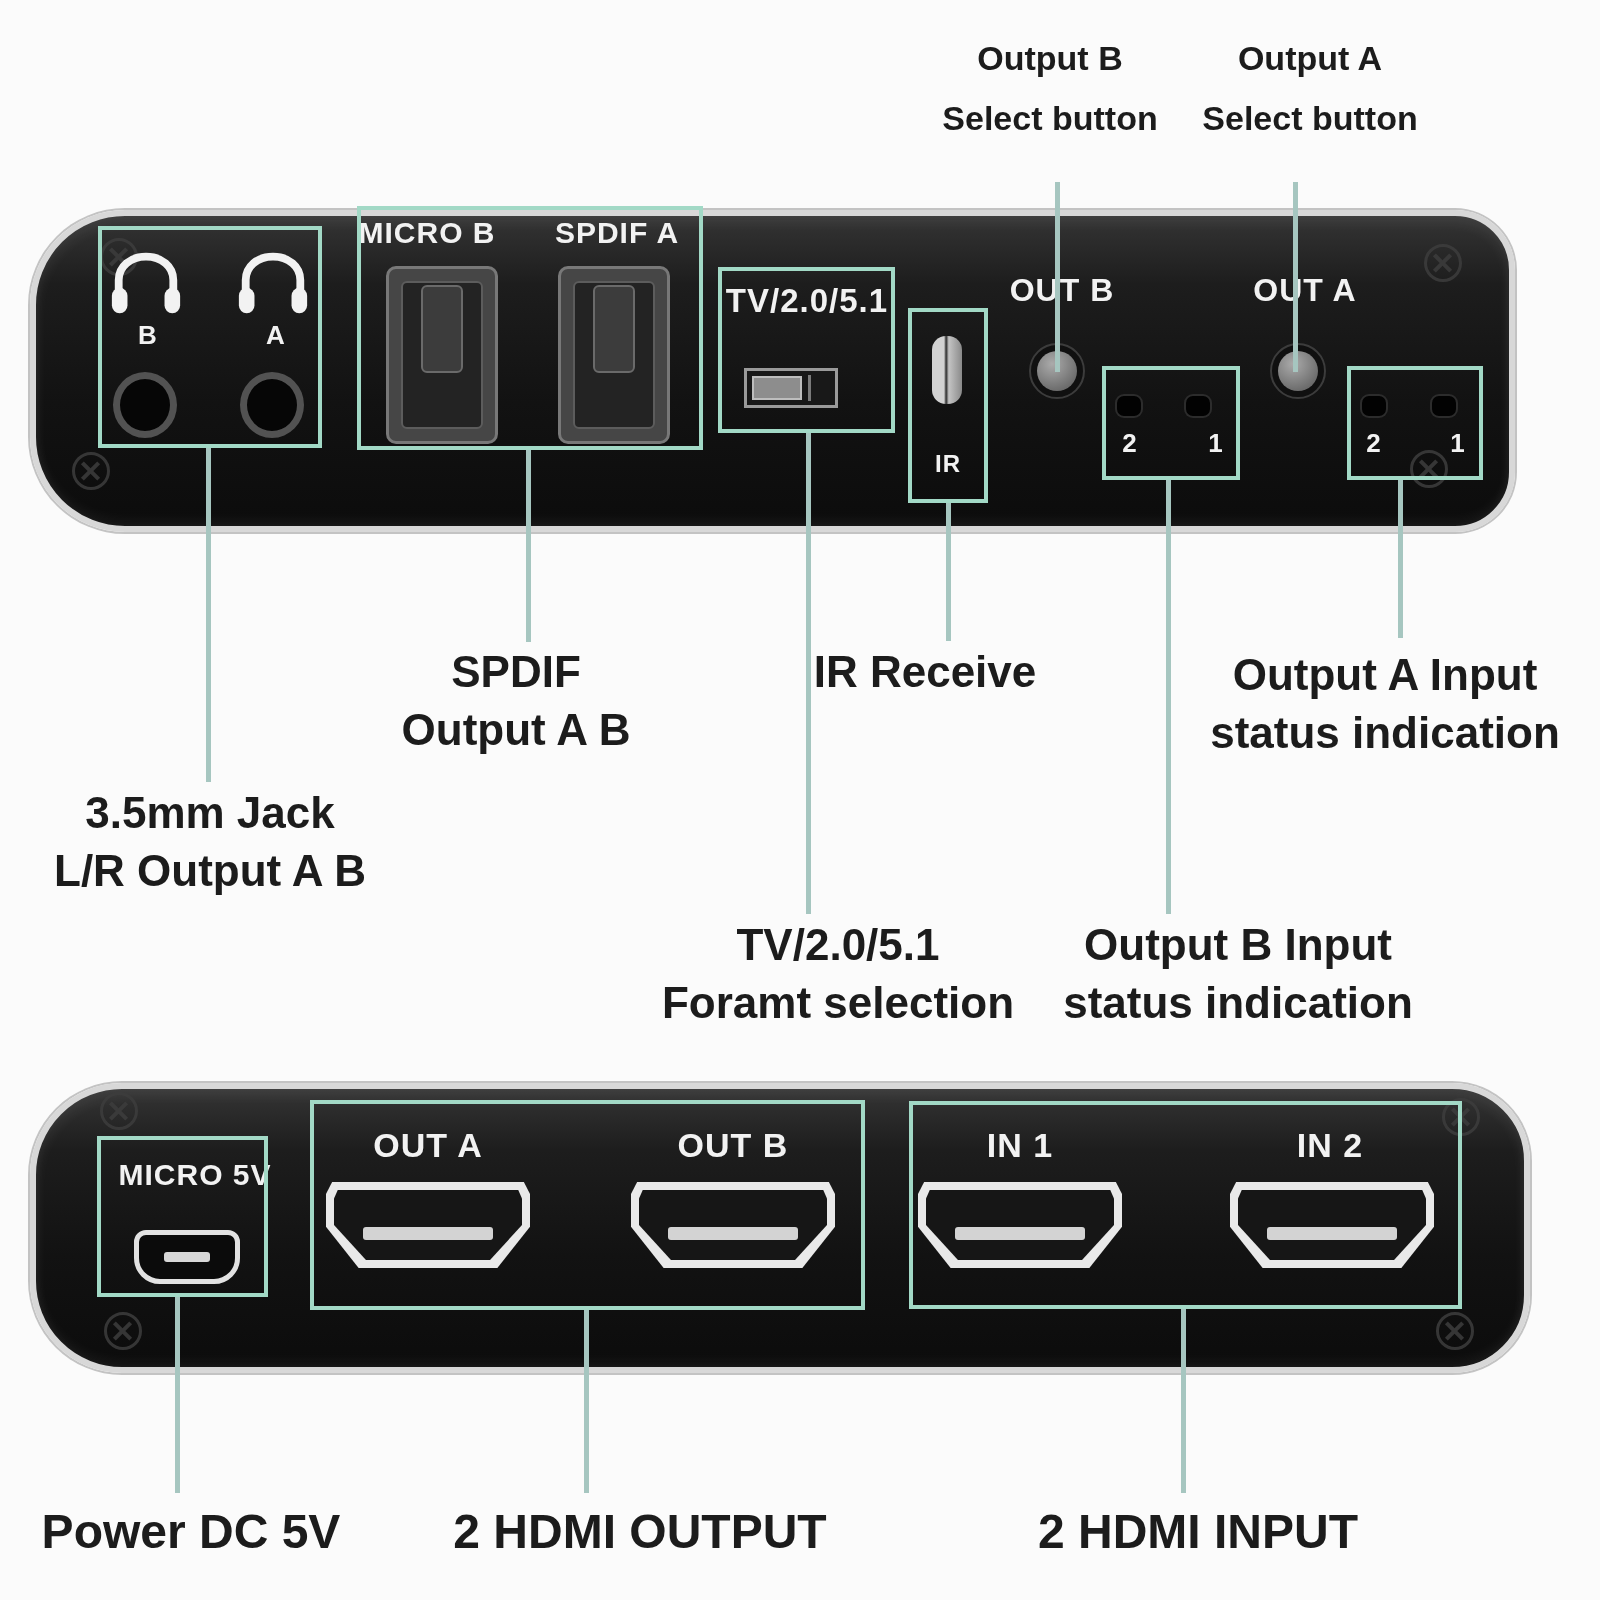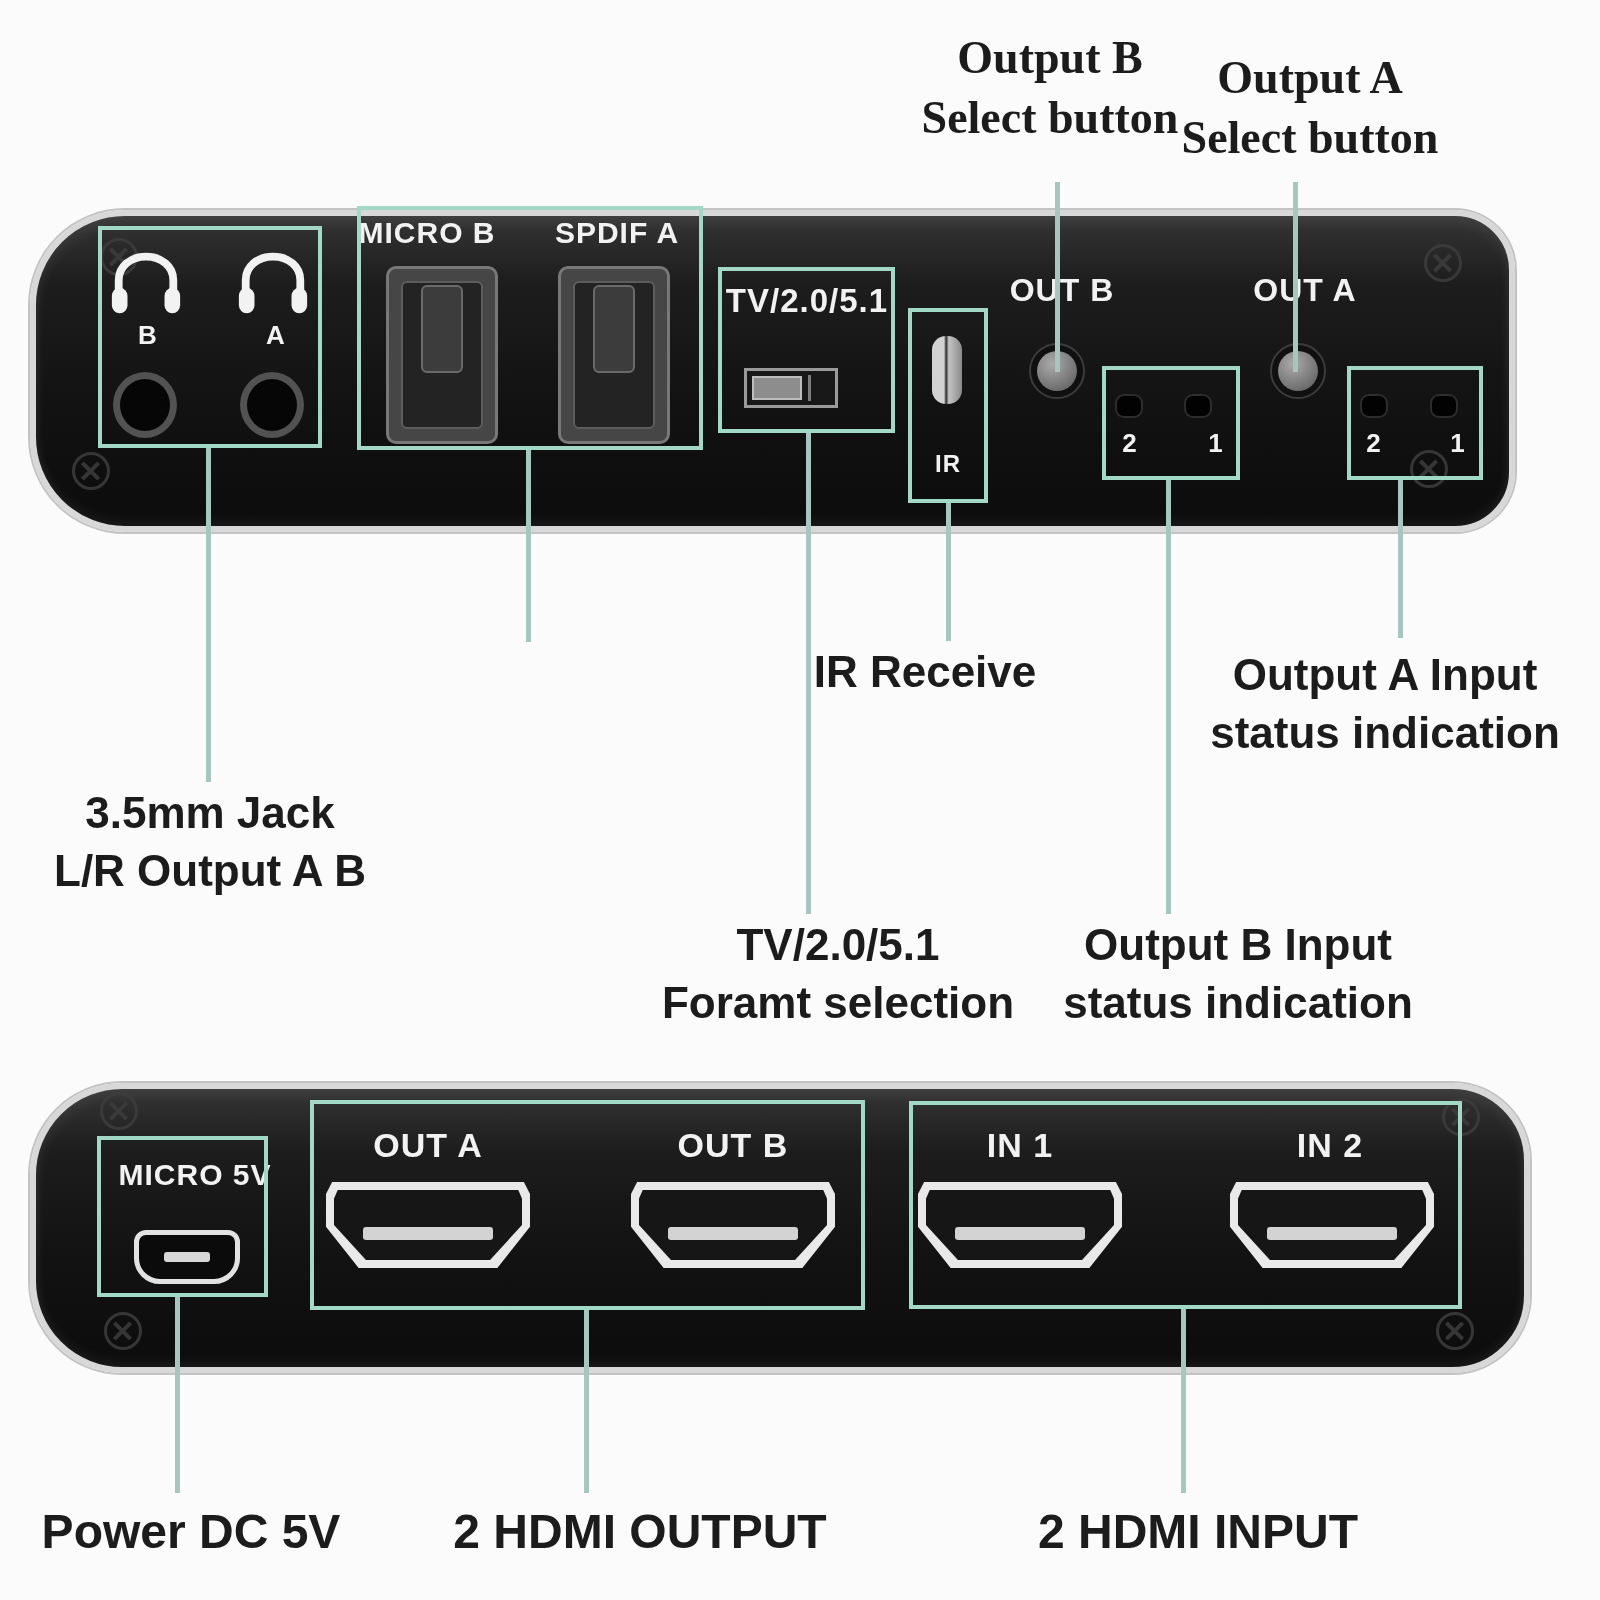--- a/index.html
+++ b/index.html
@@ -25,21 +25,21 @@
   }
   #device-top{left:30px;top:210px;width:1485px;height:322px;border-radius:95px 60px 60px 95px;}
   #device-bottom{left:30px;top:1083px;width:1500px;height:290px;border-radius:92px 78px 78px 92px;}
   
   .tealbox{position:absolute;z-index:5;border:4px solid var(--accent-box);}
   .vline{position:absolute;z-index:6;width:5px;background:var(--accent-line);}
   
   .callout-label{position:absolute;z-index:7;text-align:center;font-weight:bold;color:var(--label-text);}
   .callout-label .l{display:block;}
   .cl-md{font-size:44px;line-height:58px;}
-  .cl-lg{font-size:46px;line-height:60px;font-family:Liberation Serif, serif;}
+  .cl-lg{font-size:34px;line-height:60px;}
   .cl-xl{font-size:48px;line-height:60px;}
   
   .dev-label{position:absolute;z-index:3;color:var(--device-text);font-weight:bold;text-align:center;letter-spacing:1px;}
   
   .screw{position:absolute;z-index:2;width:38px;height:38px;border-radius:50%;border:3px solid #3d3d3d;opacity:.85;}
   .screw::before,.screw::after{content:"";position:absolute;left:14%;right:14%;top:44%;height:4px;background:#3d3d3d;}
   .screw::before{transform:rotate(45deg);}
   .screw::after{transform:rotate(-45deg);}
   
   .jack{position:absolute;z-index:3;width:64px;height:66px;border-radius:50%;border:7px solid #525252;background:#060606;}
@@ -74,21 +74,21 @@
 </style>
 </head>
 <body>
 
 <div id="stage">
 
   <div class="callout-label cl-lg" style="left:840px;top:28px;width:420px;">
     <span class="l">Output B</span>
     <span class="l">Select button</span>
   </div>
-  <div class="callout-label cl-lg" style="left:1100px;top:28px;width:420px;margin-top:20px;">
+  <div class="callout-label cl-lg" style="left:1100px;top:28px;width:420px;">
     <span class="l">Output A</span>
     <span class="l">Select button</span>
   </div>
   <div class="vline" style="left:1055px;top:182px;height:190px;"></div>
   <div class="vline" style="left:1293px;top:182px;height:190px;"></div>
 
   <div id="device-top" class="device"></div>
 
   <div class="screw" style="left:100px;top:238px;"></div>
   <div class="screw" style="left:72px;top:452px;"></div>
@@ -156,20 +156,24 @@
   <div class="dev-label" style="left:1356px;top:428px;width:36px;font-size:26px;">2</div>
   <div class="dev-label" style="left:1440px;top:428px;width:36px;font-size:26px;">1</div>
 
   <div class="vline" style="left:206px;top:448px;height:334px;"></div>
   <div class="vline" style="left:526px;top:450px;height:192px;"></div>
   <div class="vline" style="left:806px;top:433px;height:481px;"></div>
   <div class="vline" style="left:946px;top:503px;height:138px;"></div>
   <div class="vline" style="left:1166px;top:480px;height:434px;"></div>
   <div class="vline" style="left:1398px;top:480px;height:158px;"></div>
 
+  <div class="callout-label cl-md" style="left:316px;top:643px;width:400px;">
+    <span class="l">SPDIF</span>
+    <span class="l">Output A B</span>
+  </div>
   <div class="callout-label cl-md" style="left:725px;top:643px;width:400px;">
     <span class="l">IR Receive</span>
   </div>
   <div class="callout-label cl-md" style="left:1170px;top:646px;width:430px;">
     <span class="l">Output A Input</span>
     <span class="l">status indication</span>
   </div>
   <div class="callout-label cl-md" style="left:0px;top:784px;width:420px;">
     <span class="l">3.5mm Jack</span>
     <span class="l">L/R Output A B</span>

